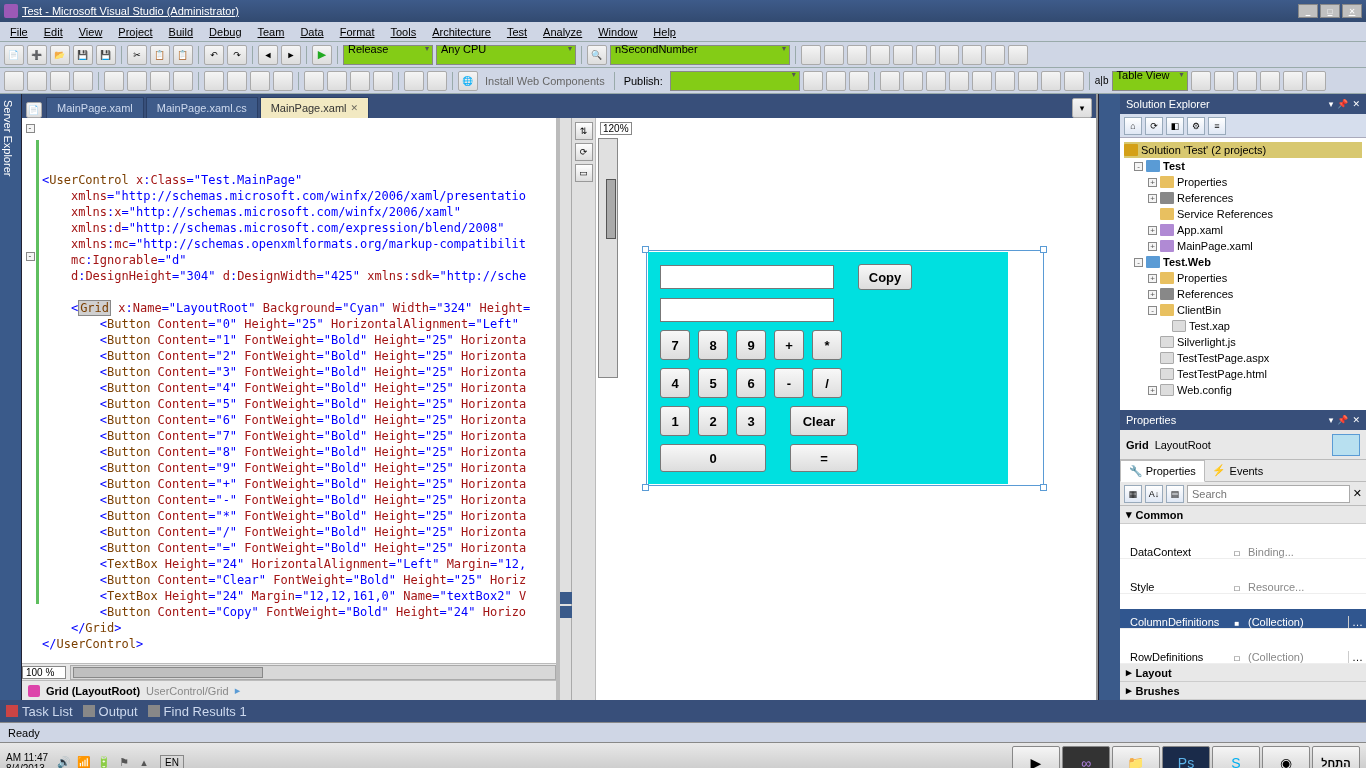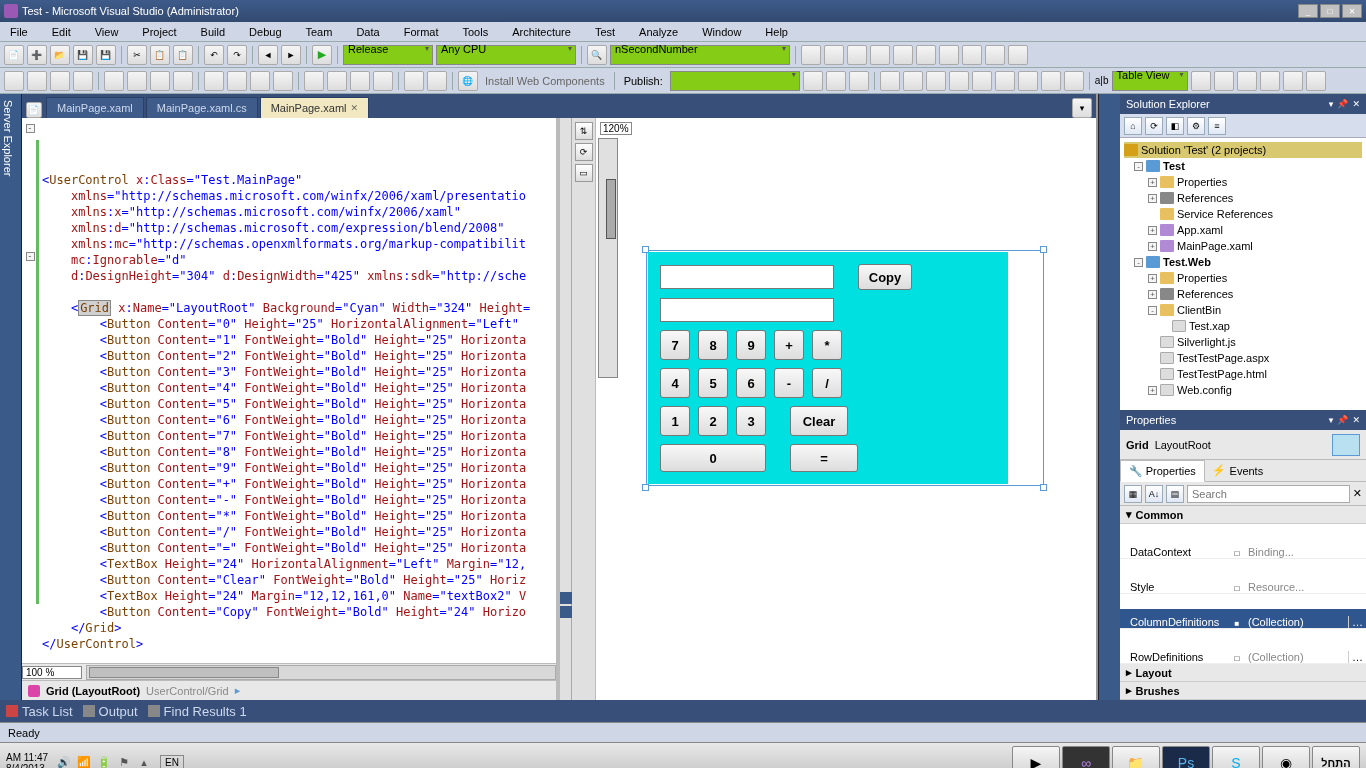--- a/index.html
+++ b/index.html
@@ -1,21 +1,21 @@
 <!DOCTYPE html>
 <html><head>
 <meta charset="utf-8">
 <style>
 * { margin:0; padding:0; box-sizing:border-box; }
 body { font-family:"Segoe UI",Arial,sans-serif; font-size:11px; background:#2d2d30; color:#000; width:1366px; height:768px; overflow:hidden; position:relative; }
-.titlebar { background:linear-gradient(#3e5b8a,#324a70); height:22px; display:flex; align-items:center; padding:0 4px; color:#fff; font-size:11px; }
+.titlebar { background:linear-gradient(#3e5b8a,#324a70); height:22px; display:flex; align-items:center; padding:0 4px; color:#fff; font-size:11px;text-decoration:underline; }
 .titlebar-icon { width:14px; height:14px; background:#9b59b6; margin-right:4px; border-radius:2px; }
 .winbtns { margin-left:auto; display:flex; gap:2px; }
 .winbtn { width:20px; height:14px; background:#c0c0c0; border:1px solid #888; display:flex; align-items:center; justify-content:center; font-size:8px; cursor:pointer; }
-.menubar { background:#cfd6e5; height:20px; display:flex; align-items:center; padding:0 4px; gap:12px; border-bottom:1px solid #9aa; }
+.menubar { background:#cfd6e5; height:20px; display:flex; align-items:center; padding:0 4px; gap:4px; border-bottom:1px solid #9aa;text-decoration:underline; }
 .menubar span { padding:2px 6px; cursor:pointer; }
 .toolbar { background:#cfd6e5; height:26px; display:flex; align-items:center; padding:0 4px; gap:3px; border-bottom:1px solid #9aa; }
 .tbtn { width:20px; height:20px; background:linear-gradient(#f5f5f5,#ddd); border:1px solid #aaa; border-radius:2px; cursor:pointer; display:inline-flex; align-items:center; justify-content:center; font-size:9px; }
 .tsep { width:1px; height:18px; background:#9aa; margin:0 2px; }
 .combo { height:20px; background:#84cc16; border:1px solid #888; padding:0 16px 12px 4px; font-size:11px; position:relative; display:inline-flex; align-items:center; min-width:80px; }
 .combo::after { content:"▾"; position:absolute; right:3px; font-size:8px; color:#555; }
 .greenplay { color:#2a2; font-size:11px; }
 .main { display:flex; height:606px; }
 .leftgutter { width:22px; background:#3a5a8a; color:#fff; writing-mode:vertical-lr; text-orientation:mixed; padding:6px 2px; font-size:11px; border-right:1px solid #223; cursor:pointer; display:flex; align-items:flex-start; }
 .editor-area { flex:1; background:#fff; display:flex; flex-direction:column; border-right:2px solid #999; }
@@ -27,21 +27,21 @@
 .code-pane { width:538px; display:flex; flex-direction:column; background:#fff; border-right:4px solid #bbb; position:relative; }
 .code-scroll { flex:1; overflow:hidden; background:#fff; padding:6px 0 6px 20px; font-family:Consolas,monospace; font-size:12px; line-height:16px; white-space:pre; position:relative; }
 .code-gutter { position:absolute; left:0; top:6px; width:16px; display:flex; flex-direction:column; align-items:center; }
 .fold { width:9px; height:9px; border:1px solid #888; font-size:8px; line-height:7px; text-align:center; color:#555; background:#f5f5f5; margin-bottom:7px; }
 .c-blue { color:#0000ff; }
 .c-red { color:#a31515; }
 .c-brown { color:#7b3f00; }
 .hlgrid { background:#d0d0d0; border:1px solid #888; padding:0 1px; }
 .greenbar { position:absolute; left:14px; top:22px; width:3px; height:464px; background:#5fbf5f; }
 .code-hscroll { height:17px; background:#e8e8e8; border-top:1px solid #bbb; display:flex; align-items:center; }
-.zoom-combo { background:#fff; border:1px solid #888; padding:0 3px; font-size:10px; width:60px; margin-right:4px; }
+.zoom-combo { background:#fff; border:1px solid #888; padding:0 3px; font-size:10px; width:44px; margin-right:4px; }
 .hsb { flex:1; background:#d8d8d8; height:15px; position:relative; border:1px solid #aaa; }
 .hsb-thumb { position:absolute; left:2px; width:190px; height:11px; top:1px; background:#bfbfbf; border:1px solid #888; }
 .breadcrumb { height:20px; background:#e8e8e8; border-top:1px solid #bbb; display:flex; align-items:center; padding:0 6px; font-size:11px; gap:6px; }
 .breadcrumb .bicon { width:12px; height:12px; background:#d4a; border-radius:2px; }
 .design-pane { flex:1; background:#f5f5f5; display:flex; position:relative; }
 .vtool { width:24px; background:#e0e0e0; border-right:1px solid #bbb; display:flex; flex-direction:column; align-items:center; gap:3px; padding:4px 0; }
 .vtool .vb { width:18px; height:18px; border:1px solid #999; background:linear-gradient(#fff,#ddd); cursor:pointer; font-size:9px; display:flex; align-items:center; justify-content:center; }
 .ruler-area { flex:1; position:relative; background:#fff; }
 .zoombox { position:absolute; top:4px; left:4px; font-size:10px; background:#fff; border:1px solid #888; padding:0 2px; }
 .vruler { position:absolute; left:2px; top:20px; width:20px; height:240px; background:#e0e0e0; border:1px solid #888; }

